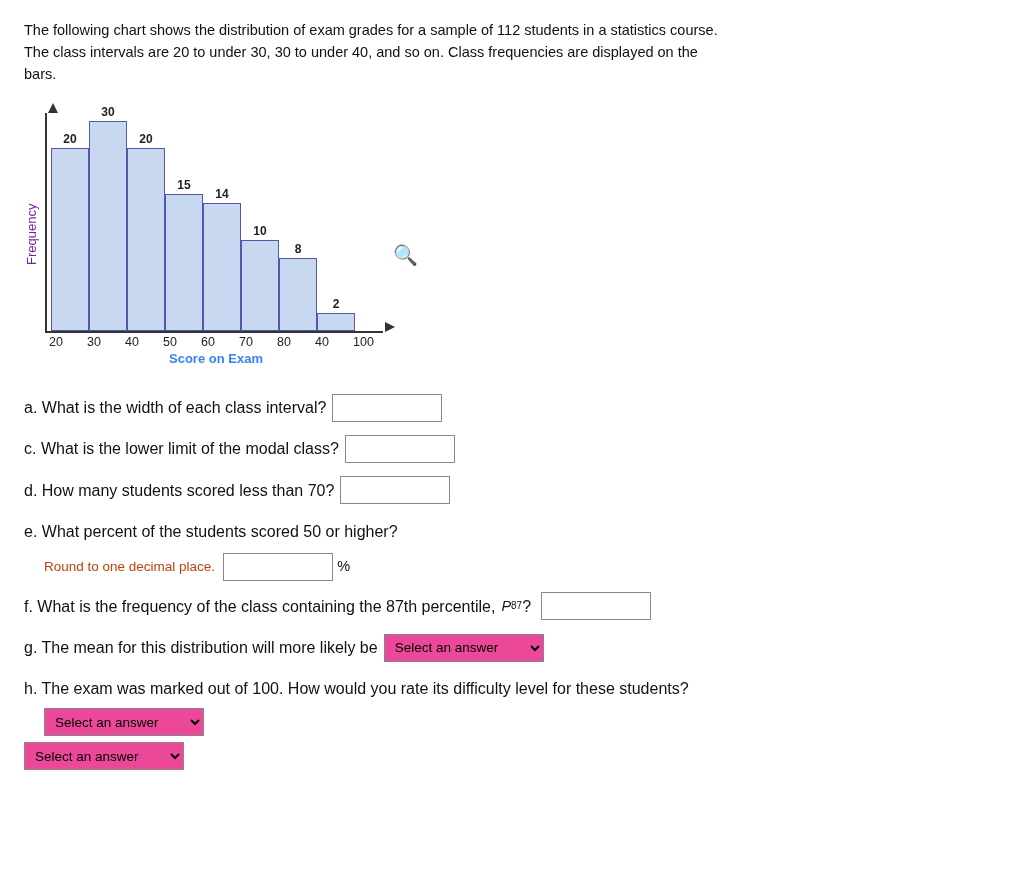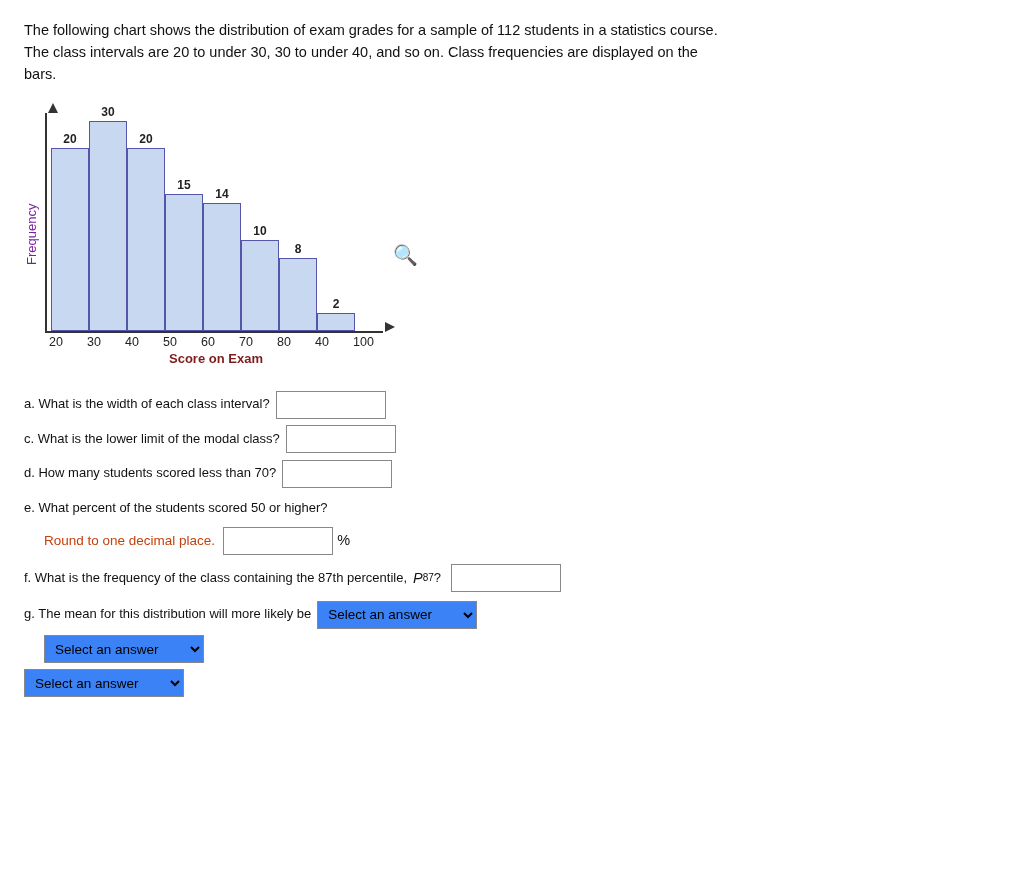--- a/index.html
+++ b/index.html
@@ -75,21 +75,21 @@
       text-align: left;
       font-size: 12.5px;
       color: #222;
     }
     .x-tick:last-child {
       width: 30px;
     }
     .x-axis-title {
       font-size: 13px;
       font-weight: bold;
-      color: #7f1d1d;
+      color: #3b82f6;
       text-align: center;
       margin-top: 2px;
       margin-left: 4px;
     }
     .arrow-up {
       width: 0;
       height: 0;
       border-left: 5px solid transparent;
       border-right: 5px solid transparent;
       border-bottom: 10px solid #333;
@@ -110,21 +110,21 @@
       margin-top: 10px;
       line-height: 2.2;
     }
     .question-row {
       display: flex;
       align-items: center;
       margin-bottom: 6px;
       flex-wrap: wrap;
     }
     .q-label {
-      font-size: 13px;
+      font-size: 16px;
       margin-right: 6px;
       display: inline;
     }
     .answer-input {
       border: 1.5px solid #888;
       padding: 2px 6px;
       width: 110px;
       height: 28px;
       font-size: 14px;
       vertical-align: middle;
@@ -136,21 +136,21 @@
     }
     .note-text {
       color: #c2410c;
       font-size: 13.5px;
     }
     .select-answer {
       border: 1.5px solid #888;
       padding: 2px 6px;
       font-size: 13.5px;
       height: 28px;
-      background: #3b82f6;
+      background: #ec4899;
       cursor: pointer;
       min-width: 160px;
       vertical-align: middle;
     }
     .sub-row {
       margin-left: 20px;
       display: flex;
       align-items: center;
     }
   </style>
@@ -259,20 +259,23 @@
   </div>
 
   <div class="question-row">
     <span class="q-label">g. The mean for this distribution will more likely be</span>
     <select class="select-answer">
       <option>Select an answer</option>
     </select>
   </div>
 
   <div style="margin-bottom:6px;">
+    <div class="question-row" style="margin-bottom:2px;">
+      <span class="q-label">h. The exam was marked out of 100. How would you rate its difficulty level for these students?</span>
+    </div>
     <div class="sub-row">
       <select class="select-answer">
         <option>Select an answer</option>
       </select>
     </div>
   </div>
 
   <div class="question-row">
     <select class="select-answer">
       <option>Select an answer</option>

